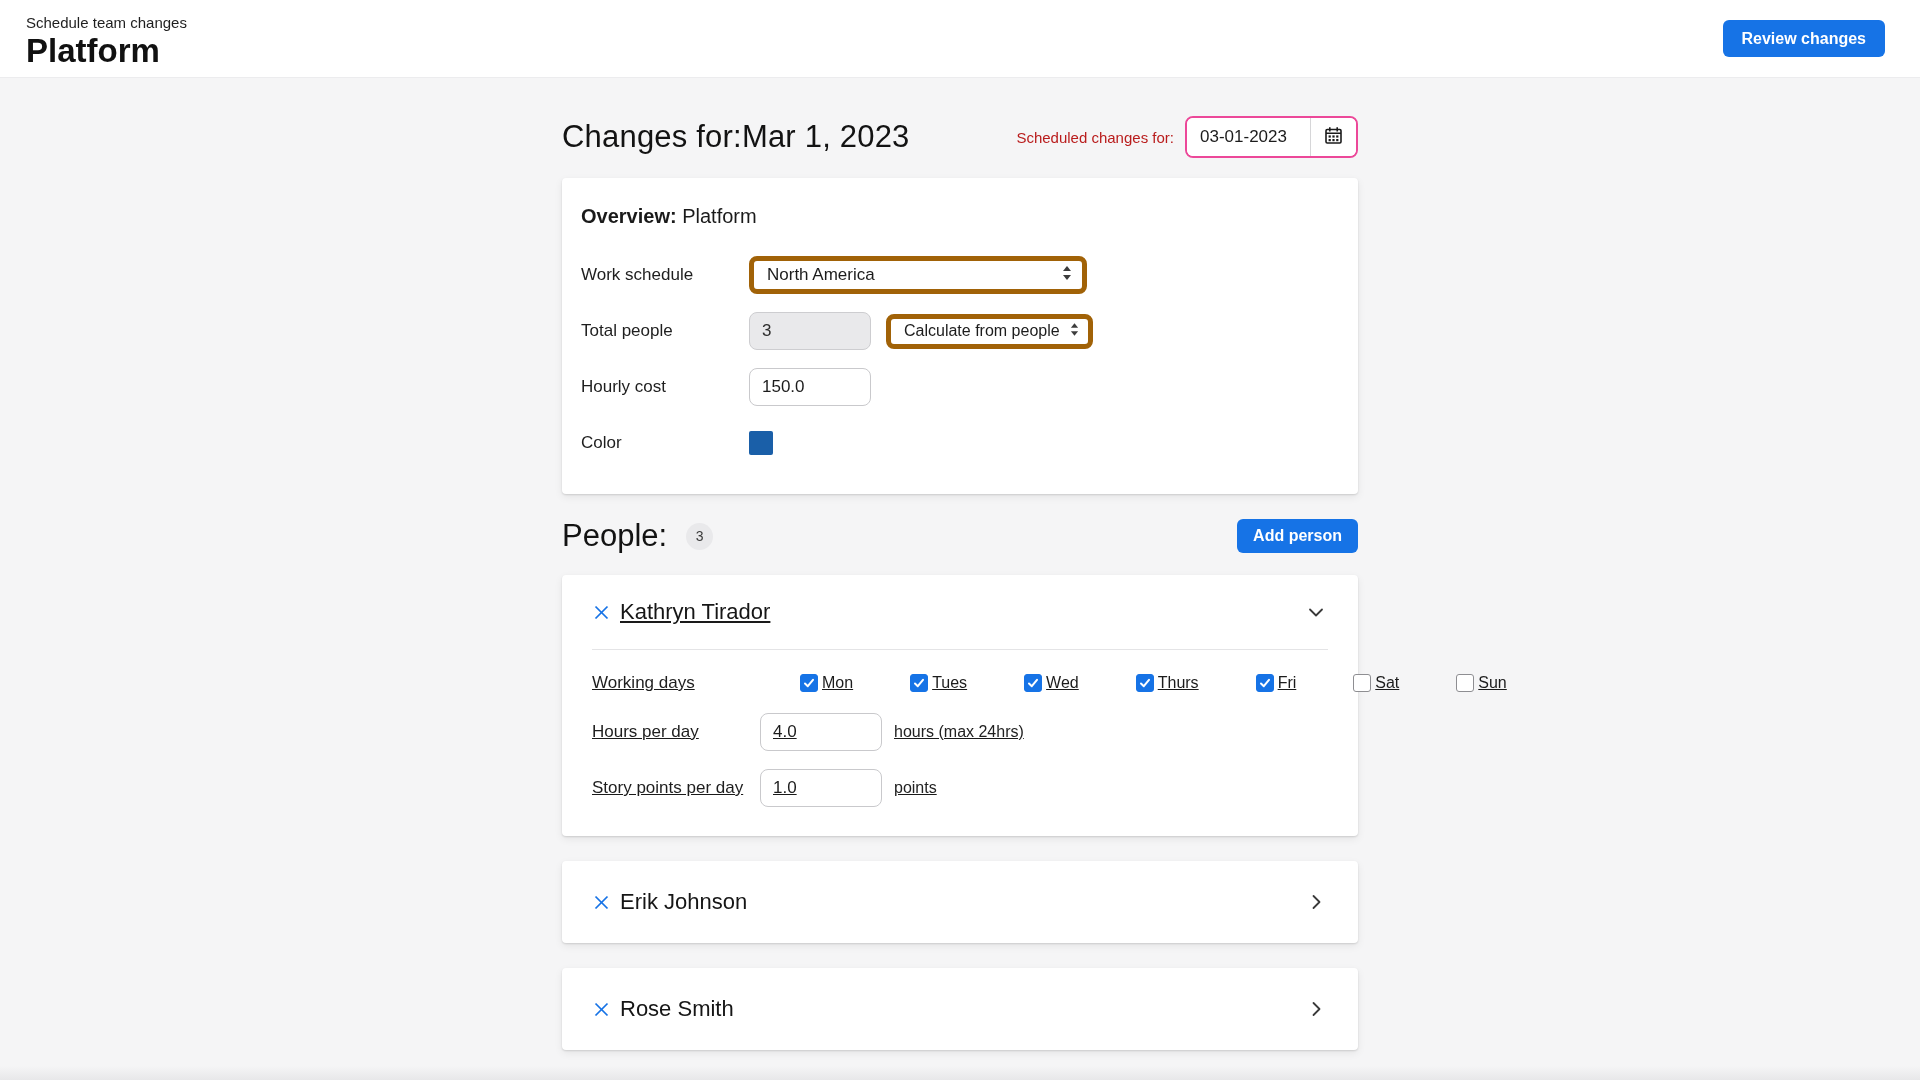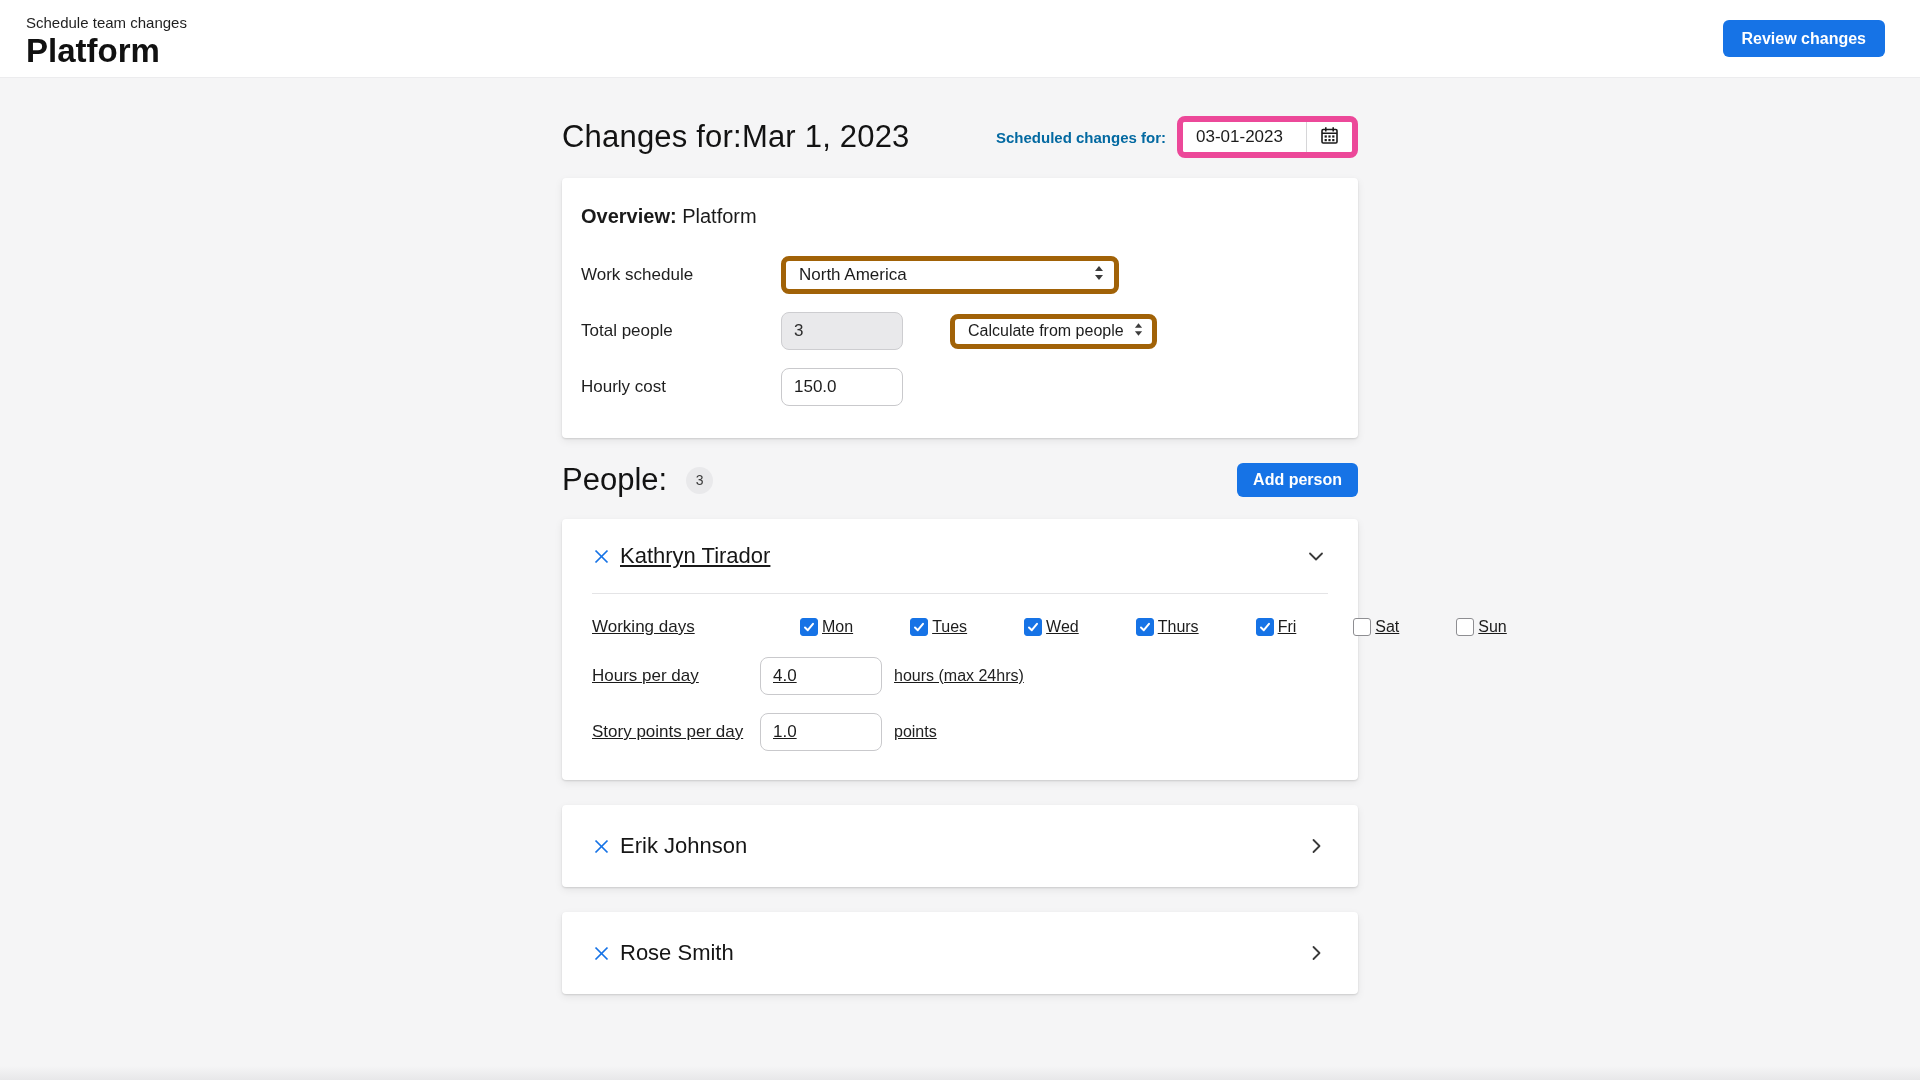--- a/index.html
+++ b/index.html
@@ -31,41 +31,41 @@
   .btn-add { height:34px; padding:0 16px; }
 
   
   .content { width:796px; margin:0 auto; }
 
   .heading-row {
     margin-top:38px; display:flex; align-items:center; justify-content:space-between;
   }
   .changes-heading { font-size:31px; font-weight:400; color:#131313; letter-spacing:.2px; }
   .sched-wrap { display:flex; align-items:center; gap:11px; }
-  .sched-label { font-size:15px; color:#0369a1;font-weight:bold; }
+  .sched-label { font-size:15px; color:#b91c1c; }
   .date-group {
     display:flex; align-items:stretch; height:42px;
-    background:#fff; border:6px solid #ec4899; border-radius:8px; overflow:hidden;
+    background:#fff; border:2px solid #ec4899; border-radius:8px; overflow:hidden;
   }
   .date-input {
     width:124px; border:none; border-right:1px solid #d6d6d8;
     font-family:inherit; font-size:17px; color:#1c1c1c; padding:0 13px; outline:none;
   }
   .cal-btn { width:45px; background:#fff; border:none; display:flex; align-items:center; justify-content:center; cursor:pointer; }
 
   
   .card {
     background:#fff; border-radius:4px;
     box-shadow:0 1px 2px rgba(0,0,0,.13), 0 3px 9px rgba(0,0,0,.07);
   }
   .overview-card { margin-top:20px; padding:27px 19px 30px; }
   .overview-title { font-size:20px; margin-bottom:28px; }
   .overview-title strong { font-weight:700; }
 
-  .field-row { display:flex; align-items:center; margin-bottom:18px; min-height:38px;gap:32px; }
+  .field-row { display:flex; align-items:center; margin-bottom:18px; min-height:38px; }
   .field-row:last-child { margin-bottom:2px; }
   .field-label { width:168px; flex-shrink:0; font-size:17px; color:#1e1e1e; }
   .select {
     display:flex; align-items:center; justify-content:space-between; gap:10px;
     background:#fff; border:5px solid #a16207; border-radius:8px;
     font-size:17px; color:#1c1c1c; cursor:pointer;
     height:38px; padding:0 10px 0 13px;
   }
   .select-ws { width:338px; }
   .select-calc { height:35px; margin-left:15px; font-size:16px; padding:0 9px 0 13px; }
@@ -178,20 +178,24 @@
           </svg>
         </span>
       </div>
     </div>
 
     <div class="field-row">
       <div class="field-label">Hourly cost</div>
       <input class="text-input" type="text" value="150.0" style="">
     </div>
 
+    <div class="field-row">
+      <div class="field-label">Color</div>
+      <div class="swatch" style="background: rgb(26, 95, 168);"></div>
+    </div>
   </section>
 
   <div class="people-row">
     <div class="people-heading">
       <span>People:</span>
       <span class="count-badge">3</span>
     </div>
     <button class="btn btn-add">Add person</button>
   </div>
 

